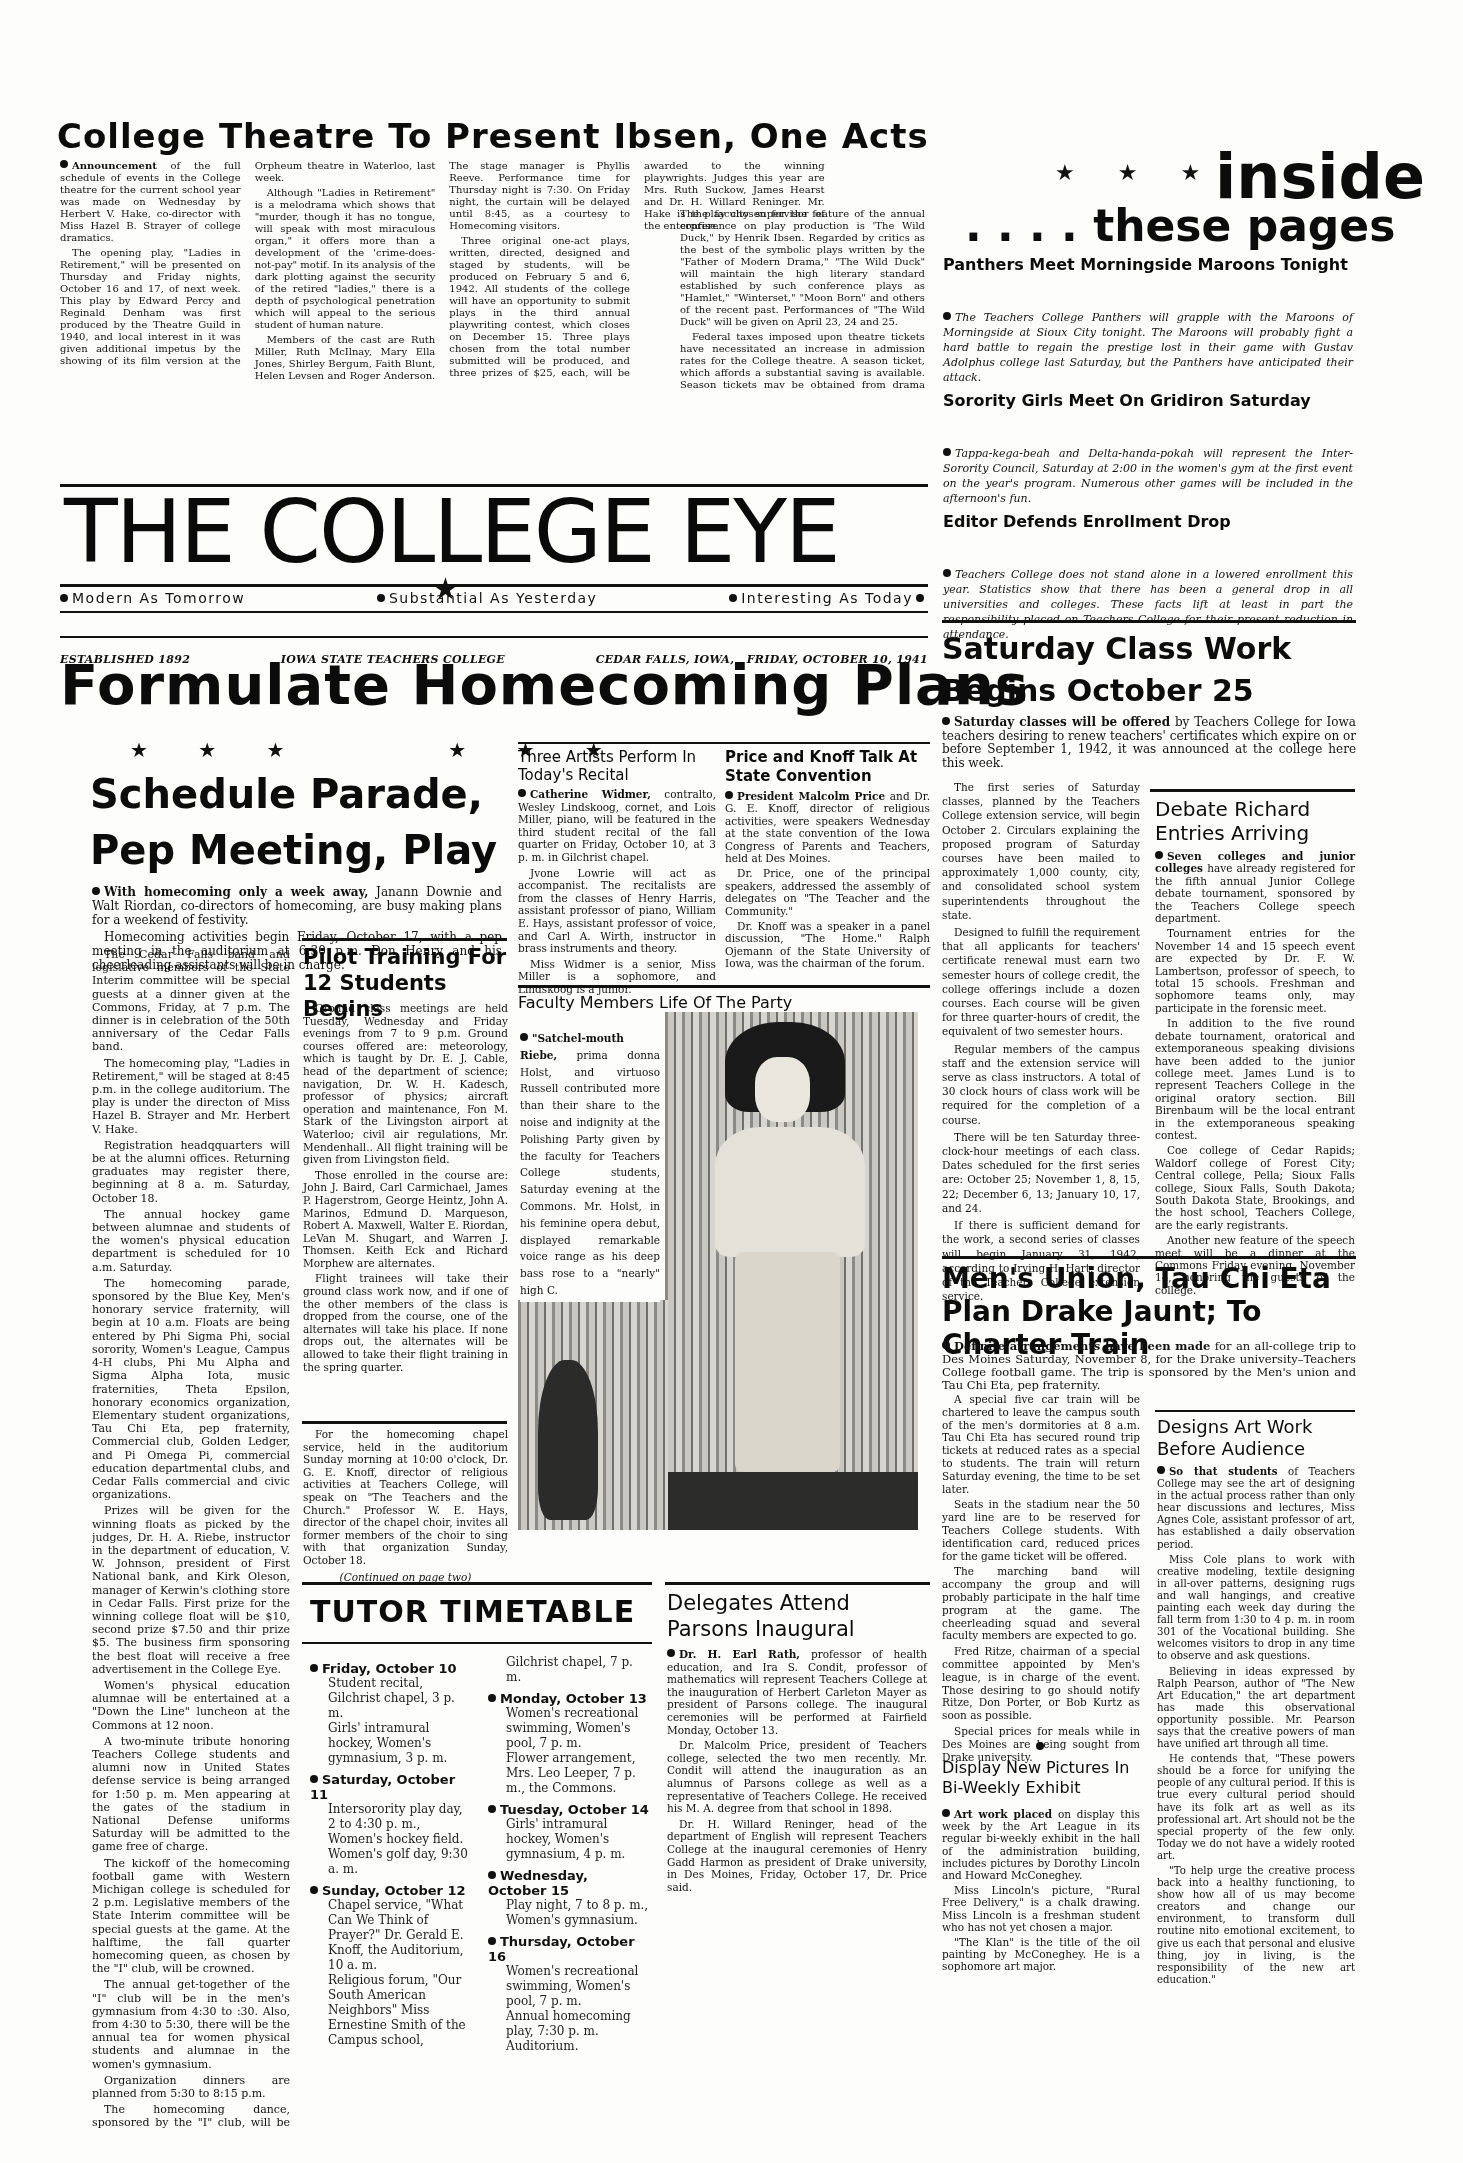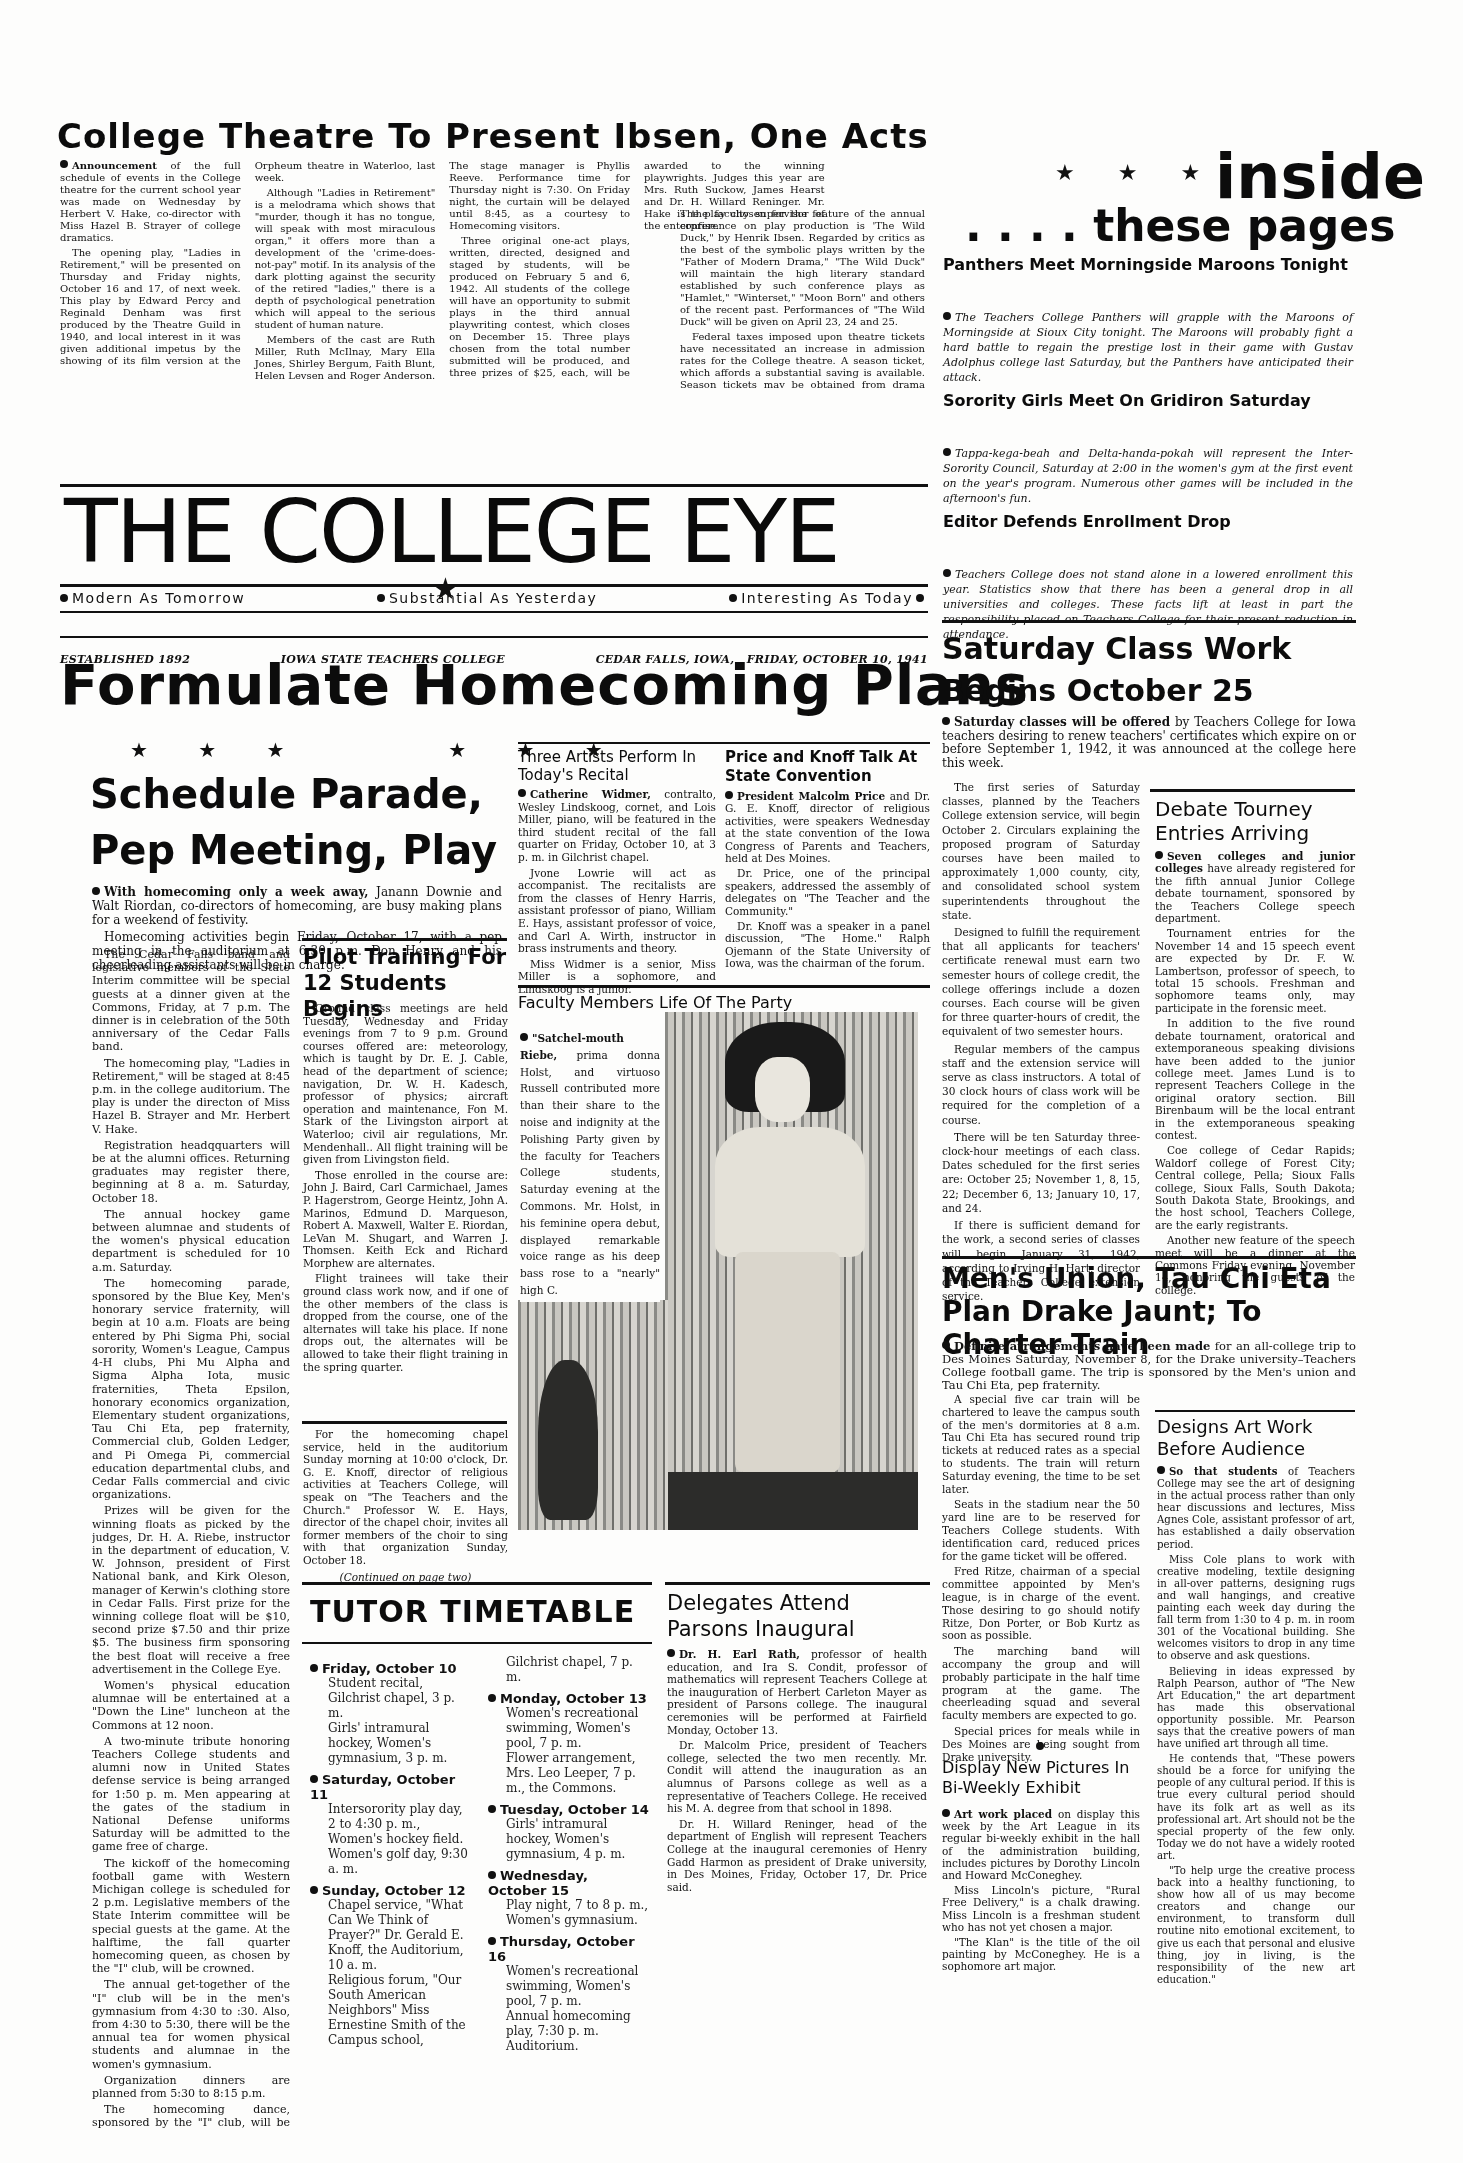--- a/index.html
+++ b/index.html
@@ -197,39 +197,39 @@
 </div>
 <div class="abs body" style="left:942px; top:780px; width:198px; font-size:10.5px; line-height:14.2px;">
   <p>The first series of Saturday classes, planned by the Teachers College extension service, will begin October 2. Circulars explaining the proposed program of Saturday courses have been mailed to approximately 1,000 county, city, and consolidated school system superintendents throughout the state.</p>
   <p>Designed to fulfill the requirement that all applicants for teachers' certificate renewal must earn two semester hours of college credit, the college offerings include a dozen courses. Each course will be given for three quarter-hours of credit, the equivalent of two semester hours.</p>
   <p>Regular members of the campus staff and the extension service will serve as class instructors. A total of 30 clock hours of class work will be required for the completion of a course.</p>
   <p>There will be ten Saturday three-clock-hour meetings of each class. Dates scheduled for the first series are: October 25; November 1, 8, 15, 22; December 6, 13; January 10, 17, and 24.</p>
   <p>If there is sufficient demand for the work, a second series of classes will begin January 31, 1942, according to Irving H. Hart, director of the Teachers College extension service.</p>
 </div>
 
 <div class="rule" style="left:1150px; top:789px; width:205px;"></div>
-<div class="abs hl" style="left:1155px; top:797px; width:200px; font-size:20px; line-height:24px;">Debate Tourney Entries Arriving</div>
+<div class="abs hl" style="left:1155px; top:797px; width:200px; font-size:20px; line-height:24px;">Debate Richard Entries Arriving</div>
 <div class="abs body" style="left:1155px; top:850px; width:200px; font-size:10.5px; line-height:12.4px;">
   <p class="lead"><span class="bullet"></span><b>Seven colleges and junior colleges</b><span> have already registered for the fifth annual Junior College debate tournament, sponsored by the Teachers College speech department.</span></p>
   <p>Tournament entries for the November 14 and 15 speech event are expected by Dr. F. W. Lambertson, professor of speech, to total 15 schools. Freshman and sophomore teams only, may participate in the forensic meet.</p>
   <p>In addition to the five round debate tournament, oratorical and extemporaneous speaking divisions have been added to the junior college meet. James Lund is to represent Teachers College in the original oratory section. Bill Birenbaum will be the local entrant in the extemporaneous speaking contest.</p>
   <p>Coe college of Cedar Rapids; Waldorf college of Forest City; Central college, Pella; Sioux Falls college, Sioux Falls, South Dakota; South Dakota State, Brookings, and the host school, Teachers College, are the early registrants.</p>
   <p>Another new feature of the speech meet will be a dinner at the Commons Friday evening, November 14, honoring the guests of the college.</p>
 </div>
 
 <div class="rule" style="left:942px; top:1256px; width:414px;"></div>
 <div class="abs hs" style="left:942px; top:1262px; width:420px; font-size:28px; line-height:33px; letter-spacing:0;">Men's Union, Tau Chi Eta Plan Drake Jaunt; To Charter Train</div>
 <div class="abs body" style="left:942px; top:1340px; width:414px; font-size:11.5px; line-height:13px;">
   <p class="lead"><span class="bullet"></span><b>Definite arrangements have been made</b><span> for an all-college trip to Des Moines Saturday, November 8, for the Drake university–Teachers College football game. The trip is sponsored by the Men's union and Tau Chi Eta, pep fraternity.</span></p>
 </div>
 <div class="abs body" style="left:942px; top:1393px; width:198px; font-size:10.5px; line-height:12.8px;">
   <p>A special five car train will be chartered to leave the campus south of the men's dormitories at 8 a.m. Tau Chi Eta has secured round trip tickets at reduced rates as a special to students. The train will return Saturday evening, the time to be set later.</p>
   <p>Seats in the stadium near the 50 yard line are to be reserved for Teachers College students. With identification card, reduced prices for the game ticket will be offered.</p>
+  <p>The marching band will accompany the group and will probably participate in the half time program at the game. The cheerleading squad and several faculty members are expected to go.</p>
   <p>Fred Ritze, chairman of a special committee appointed by Men's league, is in charge of the event. Those desiring to go should notify Ritze, Don Porter, or Bob Kurtz as soon as possible.</p>
-  <p>The marching band will accompany the group and will probably participate in the half time program at the game. The cheerleading squad and several faculty members are expected to go.</p>
   <p>Special prices for meals while in Des Moines are being sought from Drake university.</p>
 </div>
 
 <div class="abs" style="left:1036px; top:1742px; width:8px; height:8px; border-radius:50%; background:#111;"></div>
 <div class="abs hl" style="left:942px; top:1758px; width:200px; font-size:16px; line-height:20px;">Display New Pictures In Bi-Weekly Exhibit</div>
 <div class="abs body" style="left:942px; top:1808px; width:198px; font-size:10.5px; line-height:12.2px;">
   <p class="lead"><span class="bullet"></span><b>Art work placed</b><span> on display this week by the Art League in its regular bi-weekly exhibit in the hall of the administration building, includes pictures by Dorothy Lincoln and Howard McConeghey.</span></p>
   <p>Miss Lincoln's picture, "Rural Free Delivery," is a chalk drawing. Miss Lincoln is a freshman student who has not yet chosen a major.</p>
   <p>"The Klan" is the title of the oil painting by McConeghey. He is a sophomore art major.</p>
 </div>

